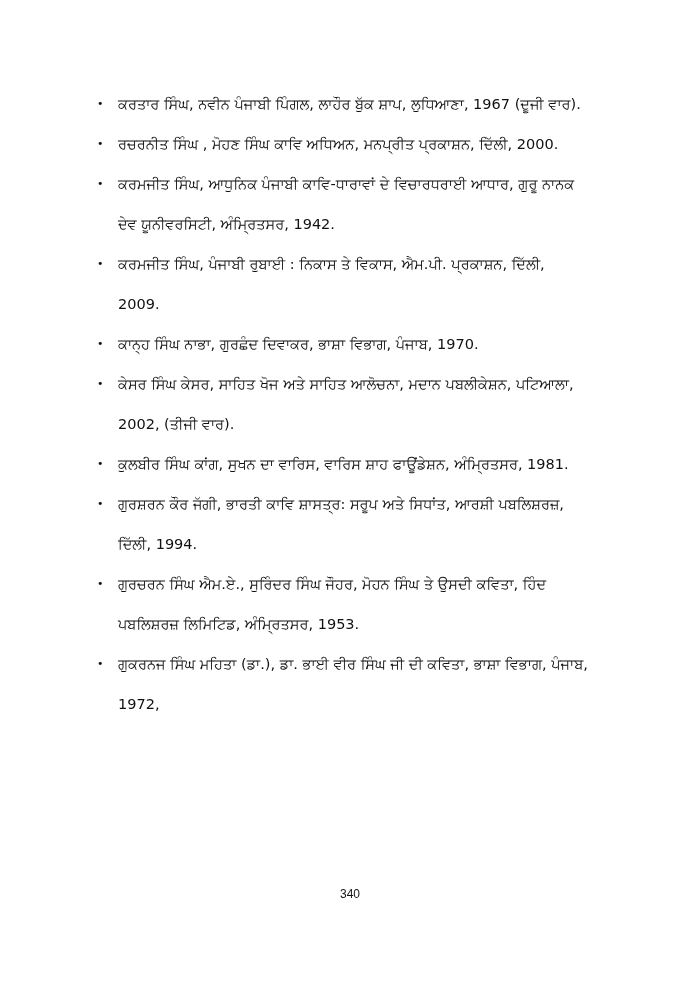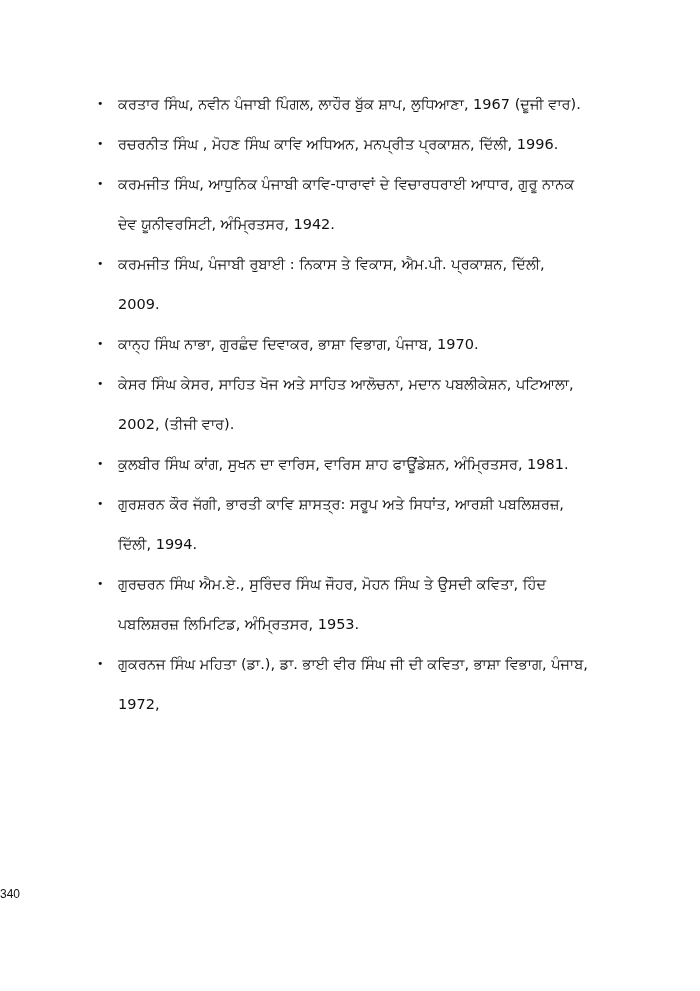--- a/index.html
+++ b/index.html
@@ -3,30 +3,30 @@
 <meta charset="utf-8">
 <style>
   html, body { margin: 0; padding: 0; background: #ffffff; }
   body { width: 700px; height: 991px; position: relative; overflow: hidden;
          font-family: "DejaVu Sans", sans-serif; color: #111; }
   .page { position: absolute; left: 0; top: 0; width: 700px; height: 991px; }
   .list { position: absolute; left: 118px; top: 84px; width: 470px; margin: 0; padding: 0; list-style: none; }
   .entry { position: relative; padding-left: 0; font-size: 14.5px; line-height: 40px; }
   .bullet { position: absolute; left: -21px; top: 0; font-size: 11px; line-height: 40px; }
   .entry .it { }
-  .page-number { position: absolute; left: 0; width: 700px; top: 887px; 
+  .page-number { position: absolute; left: 0; width: 700px; top: 887px; text-align: center;
                  font-family: "Liberation Sans", sans-serif; font-size: 12px; }
 </style>
 </head>
 <body>
 
 <div class="page">
   <ul class="list">
     <li class="entry"><span class="bullet">•</span><span>ਕਰਤਾਰ ਸਿੰਘ, </span><span class="it">ਨਵੀਨ ਪੰਜਾਬੀ ਪਿੰਗਲ,</span><span> ਲਾਹੌਰ ਬੁੱਕ ਸ਼ਾਪ, ਲੁਧਿਆਣਾ, 1967 (ਦੂਜੀ ਵਾਰ).</span></li>
-    <li class="entry"><span class="bullet">•</span><span>ਰਚਰਨੀਤ ਸਿੰਘ , </span><span class="it">ਮੋਹਣ ਸਿੰਘ ਕਾਵਿ ਅਧਿਅਨ,</span><span> ਮਨਪ੍ਰੀਤ ਪ੍ਰਕਾਸ਼ਨ, ਦਿੱਲੀ, 1996.</span></li>
+    <li class="entry"><span class="bullet">•</span><span>ਰਚਰਨੀਤ ਸਿੰਘ , </span><span class="it">ਮੋਹਣ ਸਿੰਘ ਕਾਵਿ ਅਧਿਅਨ,</span><span> ਮਨਪ੍ਰੀਤ ਪ੍ਰਕਾਸ਼ਨ, ਦਿੱਲੀ, 2000.</span></li>
     <li class="entry"><span class="bullet">•</span><span>ਕਰਮਜੀਤ ਸਿੰਘ, </span><span class="it">ਆਧੁਨਿਕ ਪੰਜਾਬੀ ਕਾਵਿ-ਧਾਰਾਵਾਂ ਦੇ ਵਿਚਾਰਧਰਾਈ ਆਧਾਰ,</span><span> ਗੁਰੂ ਨਾਨਕ ਦੇਵ ਯੂਨੀਵਰਸਿਟੀ, ਅੰਮ੍ਰਿਤਸਰ, 1942.</span></li>
     <li class="entry"><span class="bullet">•</span><span>ਕਰਮਜੀਤ ਸਿੰਘ, </span><span class="it">ਪੰਜਾਬੀ ਰੁਬਾਈ : ਨਿਕਾਸ ਤੇ ਵਿਕਾਸ,</span><span>  ਐਮ.ਪੀ. ਪ੍ਰਕਾਸ਼ਨ, ਦਿੱਲੀ, 2009.</span></li>
     <li class="entry"><span class="bullet">•</span><span>ਕਾਨ੍ਹ ਸਿੰਘ ਨਾਭਾ, </span><span class="it">ਗੁਰਛੰਦ ਦਿਵਾਕਰ,</span><span> ਭਾਸ਼ਾ ਵਿਭਾਗ, ਪੰਜਾਬ, 1970.</span></li>
     <li class="entry"><span class="bullet">•</span><span>ਕੇਸਰ ਸਿੰਘ ਕੇਸਰ, </span><span class="it">ਸਾਹਿਤ ਖੋਜ ਅਤੇ ਸਾਹਿਤ ਆਲੋਚਨਾ,</span><span> ਮਦਾਨ ਪਬਲੀਕੇਸ਼ਨ, ਪਟਿਆਲਾ, 2002, (ਤੀਜੀ ਵਾਰ).</span></li>
     <li class="entry"><span class="bullet">•</span><span>ਕੁਲਬੀਰ ਸਿੰਘ ਕਾਂਗ, </span><span class="it">ਸੁਖਨ ਦਾ ਵਾਰਿਸ,</span><span> ਵਾਰਿਸ ਸ਼ਾਹ ਫਾਊਂਡੇਸ਼ਨ, ਅੰਮ੍ਰਿਤਸਰ, 1981.</span></li>
     <li class="entry"><span class="bullet">•</span><span>ਗੁਰਸ਼ਰਨ ਕੌਰ ਜੱਗੀ, </span><span class="it">ਭਾਰਤੀ ਕਾਵਿ ਸ਼ਾਸਤ੍ਰ: ਸਰੂਪ ਅਤੇ ਸਿਧਾਂਤ,</span><span> ਆਰਸ਼ੀ ਪਬਲਿਸ਼ਰਜ਼, ਦਿੱਲੀ, 1994.</span></li>
     <li class="entry"><span class="bullet">•</span><span>ਗੁਰਚਰਨ ਸਿੰਘ ਐਮ.ਏ., ਸੁਰਿੰਦਰ ਸਿੰਘ ਜੌਹਰ, </span><span class="it">ਮੋਹਨ ਸਿੰਘ ਤੇ ਉਸਦੀ ਕਵਿਤਾ,</span><span> ਹਿੰਦ ਪਬਲਿਸ਼ਰਜ਼ ਲਿਮਿਟਿਡ, ਅੰਮ੍ਰਿਤਸਰ, 1953.</span></li>
     <li class="entry"><span class="bullet">•</span><span>ਗੁਕਰਨਜ ਸਿੰਘ ਮਹਿਤਾ (ਡਾ.), </span><span class="it">ਡਾ. ਭਾਈ ਵੀਰ ਸਿੰਘ ਜੀ ਦੀ ਕਵਿਤਾ,</span><span>  ਭਾਸ਼ਾ ਵਿਭਾਗ, ਪੰਜਾਬ, 1972,</span></li>
   </ul>
   <div class="page-number">340</div>

